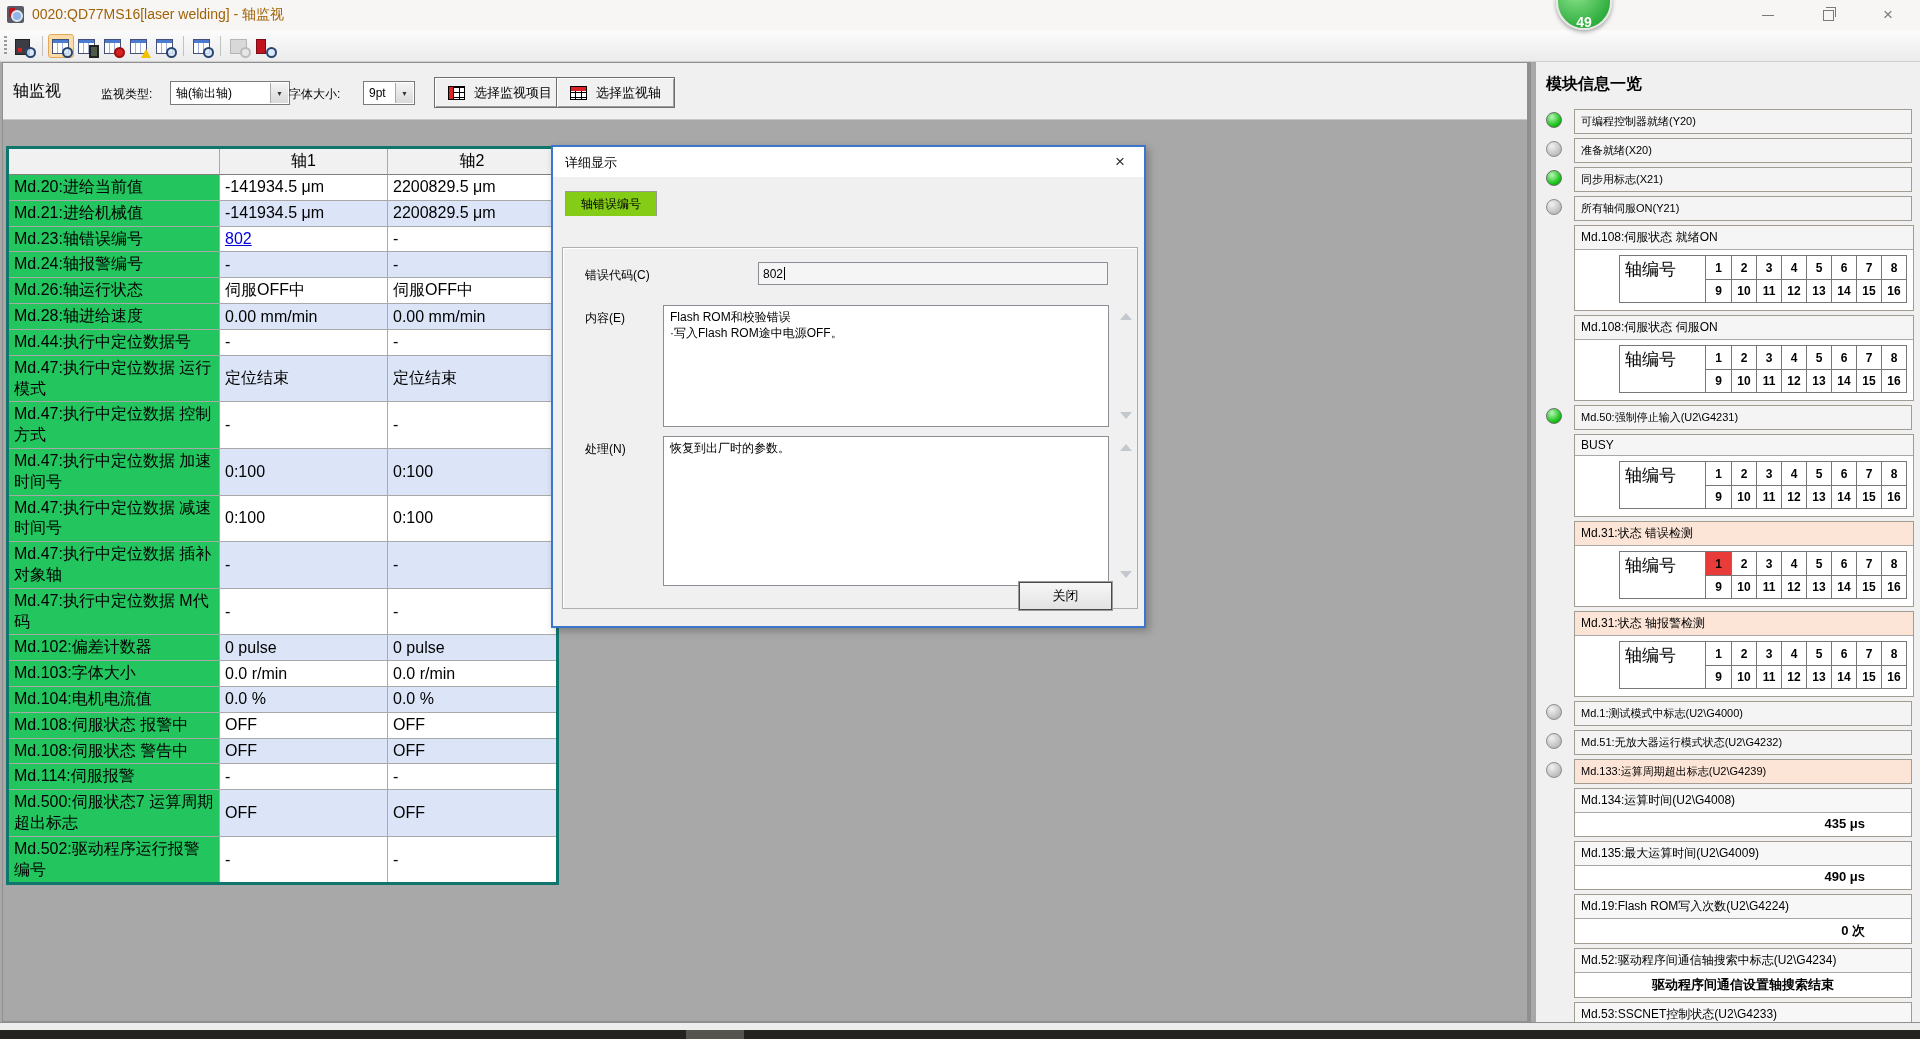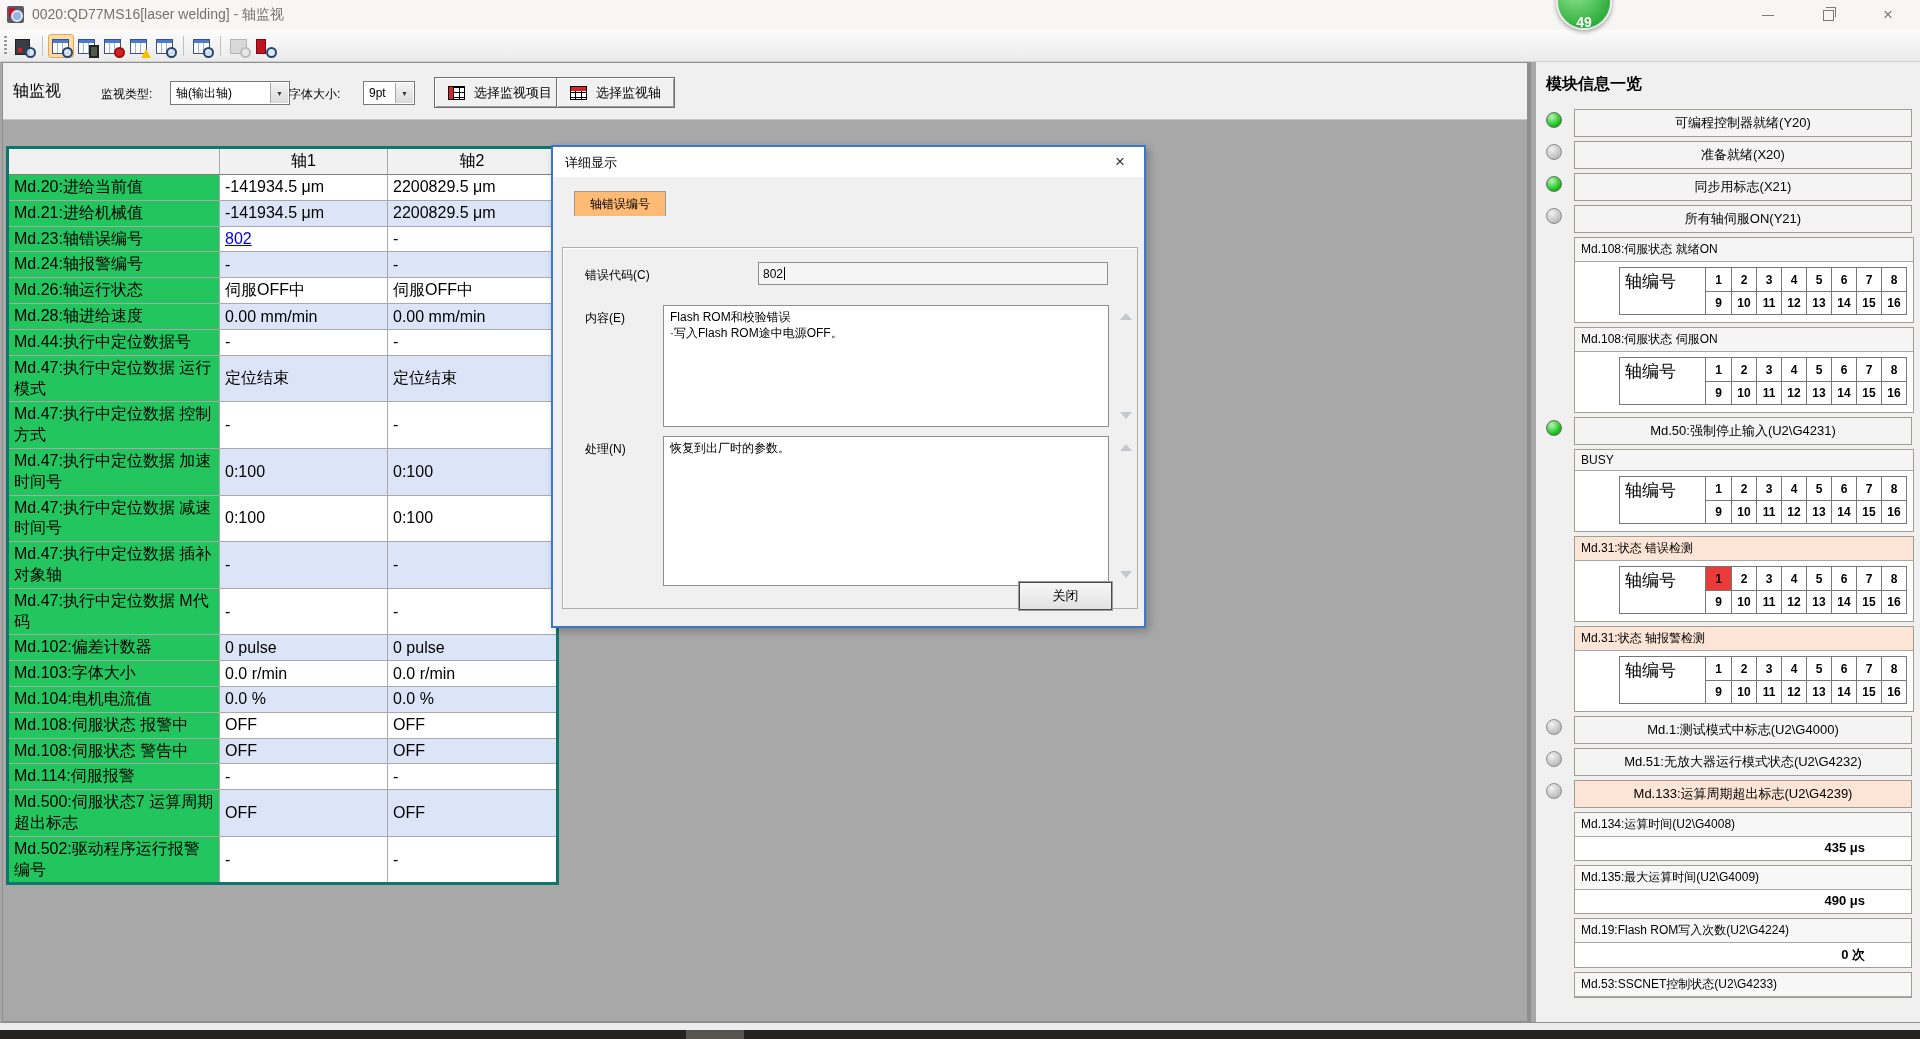--- a/index.html
+++ b/index.html
@@ -3,21 +3,21 @@
 <meta charset="utf-8">
 <style>
   html,body{margin:0;padding:0;}
   body{width:1920px;height:1039px;position:relative;overflow:hidden;
        font-family:"Liberation Sans","DejaVu Sans",sans-serif;background:#a8a8a8;color:#000;}
   
   .titlebar{position:absolute;left:0;top:0;width:1920px;height:30px;background:#f7f6f5;border-bottom:1px solid #e3e3e3;}
   .appicon{position:absolute;left:7px;top:6px;width:17px;height:17px;background:#5a5a66;border-radius:2px;}
   .appicon::before{content:"";position:absolute;left:2px;top:2px;width:6px;height:9px;background:#c1121f;}
   .appicon::after{content:"";position:absolute;right:1px;bottom:1px;width:8px;height:8px;border:2px solid #dfe6ee;border-radius:50%;background:#8fb6e8;}
-  .titletext{position:absolute;left:32px;top:6px;font-size:14px;color:#737373;}
+  .titletext{position:absolute;left:32px;top:6px;font-size:14px;color:#a16207;}
   .winbtn{position:absolute;top:0;width:46px;height:30px;display:flex;align-items:center;justify-content:center;color:#7a7a7a;}
   .btn-min{left:1745px}.btn-max{left:1805px}.btn-close{left:1865px;font-size:17px}
   .btn-min i{display:block;width:12px;height:0;border-top:1px solid #7a7a7a}
   .btn-max i{display:block;width:9px;height:9px;border:1px solid #7a7a7a;position:relative}
   .btn-max i::before{content:"";position:absolute;left:2px;top:-4px;width:9px;height:9px;border:1px solid #7a7a7a;border-bottom:none;border-left:none;}
   .badge{position:absolute;left:1556px;top:-26px;width:52px;height:52px;border-radius:50%;
          background:radial-gradient(circle at 35% 30%, #8fe48f, #2fae3e 72%);
          border:2px solid #e9e9e9;box-shadow:0 2px 4px rgba(0,0,0,.35);z-index:50;
          color:#fff;font-weight:bold;font-size:14px;text-align:center;line-height:92px;}
   
@@ -62,42 +62,42 @@
   .td.val{width:168px;background:#fff;}
   .tr.alt .td.val{background:#dbe5f7;}
   .tr.head .td{background:#f1f1f1;justify-content:center;border-bottom:1px solid #808080;}
   .tr.head .td.lbl{justify-content:flex-start;}
   .lnk{color:#0000dd;text-decoration:underline;cursor:pointer;}
   
   .dialog{position:absolute;left:551px;top:145px;width:595px;height:483px;background:#f0f0f0;border:2px solid #3b76cc;box-sizing:border-box;box-shadow:3px 3px 8px rgba(0,0,0,.25);}
   .dlg-title{position:absolute;left:0;top:0;right:0;height:30px;background:#fff;}
   .dlg-title span{position:absolute;left:12px;top:7px;font-size:13px;}
   .dlg-x{position:absolute;right:4px;top:0;width:40px;height:30px;display:flex;align-items:center;justify-content:center;font-size:17px;color:#333;}
-  .dlg-tab{position:absolute;left:21px;top:44px;width:92px;height:25px;background:#fdba74;border:1px solid #9a9a9a;border-bottom:none;box-sizing:border-box;font-size:12px;display:flex;align-items:center;justify-content:center;z-index:2;}
+  .dlg-tab{position:absolute;left:12px;top:44px;width:92px;height:25px;background:#84cc16;border:1px solid #9a9a9a;border-bottom:none;box-sizing:border-box;font-size:12px;display:flex;align-items:center;justify-content:center;z-index:2;}
   .dlg-page{position:absolute;left:9px;top:68px;width:574px;height:360px;border:1px solid #aeaeae;box-shadow:1px 1px 0 #fff inset;background:#f0f0f0;margin-top:32px;}
   .fld-label{position:absolute;font-size:12px;}
   .fld-input{position:absolute;left:195px;top:14px;width:350px;height:23px;background:#f5f5f5;border:1px solid #8a8f96;box-sizing:border-box;font-size:12px;display:flex;align-items:center;padding:0 4px;}
   .caret{display:inline-block;width:1px;height:13px;background:#000;margin-left:1px;}
   .fld-area{position:absolute;left:100px;width:446px;background:#fff;border:1px solid #8a8f96;box-sizing:border-box;font-size:12px;padding:3px 22px 3px 6px;white-space:pre-line;line-height:1.35;}
   .area1{top:57px;height:122px;}
   .area2{top:188px;height:150px;}
   .sarrow{position:absolute;right:5px;width:0;height:0;border-left:6px solid transparent;border-right:6px solid transparent;}
   .sa-up{top:8px;border-bottom:7px solid #c3c8cf;}
   .sa-dn{bottom:8px;border-top:7px solid #c3c8cf;}
   .dlg-close{position:absolute;right:32px;bottom:16px;width:93px;height:28px;background:linear-gradient(#f7f7f7,#e2e2e2);border:1px solid #4a4a4a;box-shadow:0 0 0 1px #9a9a9a;box-sizing:border-box;font-size:13px;display:flex;align-items:center;justify-content:center;}
   
   .splitter{position:absolute;left:1528px;top:62px;width:3px;height:960px;background:#8f8f8f;}
   .rpanel{position:absolute;left:1536px;top:62px;width:384px;height:960px;background:#f0f0f0;box-sizing:border-box;padding:10px 8px 0 8px;overflow:hidden;}
   .rp-title{font-size:16px;font-weight:bold;margin:2px 0 14px 2px;}
   .mi-row{display:flex;align-items:flex-start;margin-bottom:4px;}
   .led-slot{width:30px;flex:none;padding-top:3px;}
   .led{display:block;width:16px;height:16px;border-radius:50%;margin-left:2px;}
   .led.green{background:radial-gradient(circle at 35% 30%,#b8f5b8,#15c215 65%,#0a930a);border:1px solid #6c6c6c;box-sizing:border-box;}
   .led.gray{background:radial-gradient(circle at 35% 30%,#f2f2f2,#bdbdbd 70%,#a3a3a3);border:1px solid #8d8d8d;box-sizing:border-box;}
-  .mi-box{flex:1;border:1px solid #a39c90;background:#f4f4f4;font-size:13px;padding:4px 6px;min-height:24px;box-sizing:border-box;text-align:center;}
+  .mi-box{flex:1;border:1px solid #a39c90;background:#f4f4f4;font-size:11px;padding:4px 6px;min-height:24px;box-sizing:border-box;}
   .mi-box.peach{background:#fce4d6;}
   .mi-grid,.mi-val{flex:1;border:1px solid #a39c90;background:#fff;}
   .mi-grid-h{padding:3px 6px;font-size:12px;background:#f5f5f5;border-bottom:1px solid #a8a8a8;}
   .mi-grid-h.peach{background:#fce4d6;}
   .mi-grid-b{padding:5px 6px 7px 44px;background:#fff;}
   .agrid{display:flex;border:1px solid #777;width:max-content;}
   .ax-label{width:86px;font-size:17px;padding:2px 5px;box-sizing:border-box;border-right:1px solid #777;}
   .ax-row{display:flex;}
   .ax-cell{width:25px;height:23px;display:flex;align-items:center;justify-content:center;font-weight:bold;font-size:12px;border-left:1px solid #777;box-sizing:border-box;}
   .ax-row .ax-cell:first-child{border-left:none;}
@@ -561,20 +561,27 @@
       <div class="mi-row" data-name="module-info-item">
         <div class="led-slot" data-name="led-slot"></div>
         <div class="mi-val" data-name="module-value-box">
           <div class="mi-val-h" data-name="value-header">Md.19:Flash ROM写入次数(U2\G4224)</div>
           <div class="mi-val-v right" data-name="value-text">0 次</div>
         </div>
       </div>
       <div class="mi-row" data-name="module-info-item">
         <div class="led-slot" data-name="led-slot"></div>
         <div class="mi-val" data-name="module-value-box">
+          <div class="mi-val-h" data-name="value-header">Md.52:驱动程序间通信轴搜索中标志(U2\G4234)</div>
+          <div class="mi-val-v center" data-name="value-text">驱动程序间通信设置轴搜索结束</div>
+        </div>
+      </div>
+      <div class="mi-row" data-name="module-info-item">
+        <div class="led-slot" data-name="led-slot"></div>
+        <div class="mi-val" data-name="module-value-box">
           <div class="mi-val-h" data-name="value-header">Md.53:SSCNET控制状态(U2\G4233)</div>
         </div>
       </div>
     </div>
 </div>
 
 <div class="bstrip" data-name="window-bottom-strip"></div>
 <div class="taskbar" data-name="taskbar">
     <div class="seg" data-name="taskbar-button"></div>
   </div>

